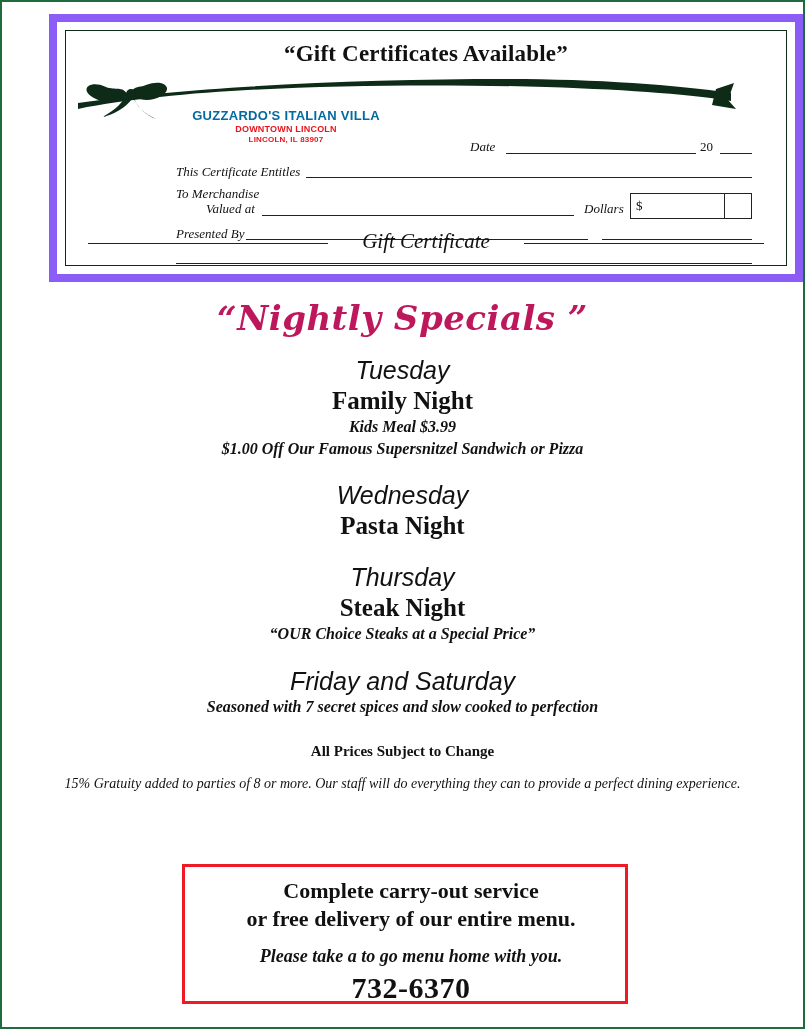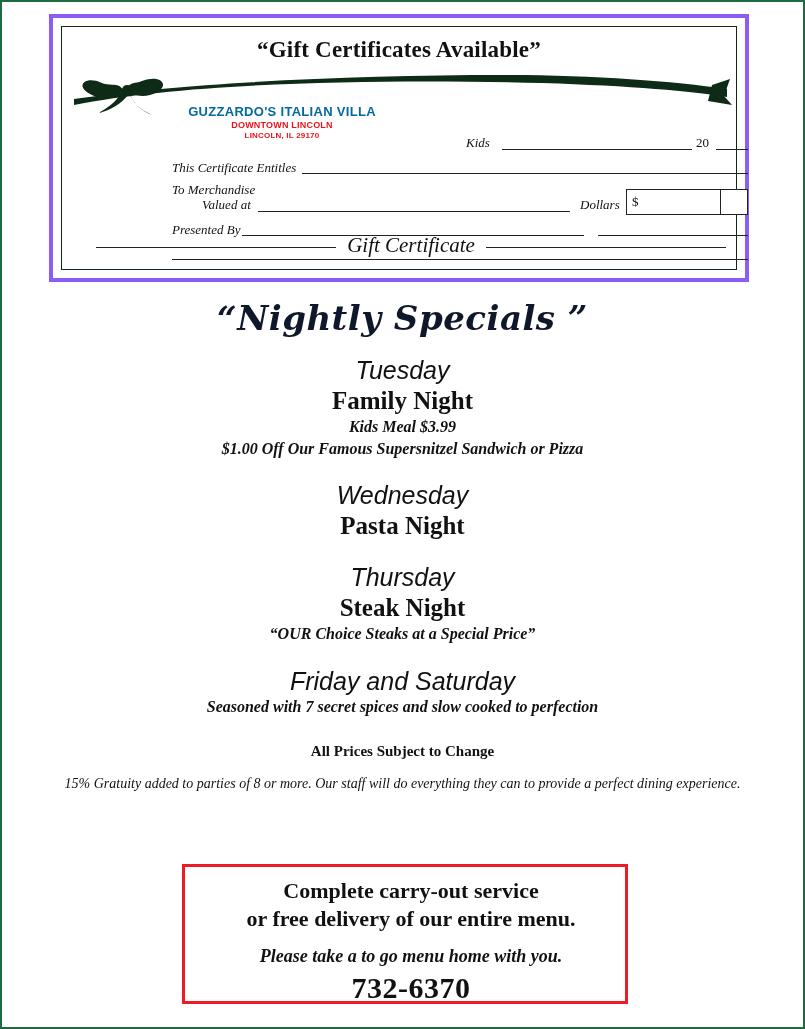--- a/index.html
+++ b/index.html
@@ -21,23 +21,23 @@
     box-sizing: border-box;
     border: 2px solid #1d6b3f;
     background: #ffffff;
   }
 
   
   .cert-outer {
     position: absolute;
     left: 47px;
     top: 12px;
-    width: 700px;
+    width: 754px;
     height: 268px;
-    border: 4px solid #8b5cf6;
+    border: 8px solid #8b5cf6;
     background: #ffffff;
     box-sizing: border-box;
   }
   .cert-inner {
     position: absolute;
     left: 8px;
     top: 8px;
     right: 8px;
     bottom: 8px;
     border: 1px solid #0d2b16;
@@ -122,21 +122,21 @@
     width: 0;
     border-left: 1px solid #222;
   }
   .dollar-sign {
     position: absolute;
     font-family: "Liberation Serif", serif;
     font-size: 13px;
   }
   .cert-foot-wrap {
     position: absolute;
-    left: 12px;
+    left: 0;
     bottom: 12px;
     width: 100%;
     height: 24px;
   }
   .cert-foot-label {
     position: absolute;
     left: 0;
     top: 0;
     width: 100%;
     text-align: center;
@@ -155,21 +155,21 @@
 
   
   .specials {
     position: absolute;
     left: 0;
     top: 296px;
     width: 100%;
     text-align: center;
   }
   .specials-title {
-    color: #0f172a;
+    color: #be185d;
     font-family: "DejaVu Serif", serif;
     font-style: italic;
     font-weight: bold;
     font-size: 34px;
     letter-spacing: 0.5px;
     margin-bottom: 18px;
   }
   .day {
     font-family: Liberation Sans, sans-serif;
     font-style: italic;
@@ -257,24 +257,24 @@
           <path d="M70 6 C 92 -2, 100 14, 78 20 C 66 23, 56 18, 54 14 C 60 6, 62 9, 70 6 Z" fill="#0d2b16"></path>
           <path d="M52 14 C 44 28, 34 34, 26 38 C 38 36, 50 28, 56 20 Z" fill="#0d2b16"></path>
           <path d="M56 16 C 62 30, 70 36, 80 40 C 68 34, 60 28, 58 18 Z" fill="#0d2b16"></path>
           <circle cx="55" cy="15" r="5" fill="#0d2b16"></circle>
         </svg>
       </div>
 
       <div class="brand">
         <div class="b1">GUZZARDO'S ITALIAN VILLA</div>
         <div class="b2">DOWNTOWN LINCOLN</div>
-        <div class="b3">LINCOLN, IL 29170</div>
+        <div class="b3">LINCOLN, IL 83907</div>
       </div>
 
-      <div class="fld" style="left:404px; top:108px;">Kids</div>
+      <div class="fld" style="left:404px; top:108px;">Date</div>
       <div class="rule" style="left:440px; top:122px; width:190px;"></div>
       <div class="fld" style="left:634px; top:108px; font-style:normal;">20</div>
       <div class="rule" style="left:654px; top:122px; width:32px;"></div>
 
       <div class="fld" style="left:110px; top:133px;">This Certificate Entitles</div>
       <div class="rule" style="left:240px; top:146px; width:446px;"></div>
 
       <div class="fld" style="left:110px; top:155px;">To Merchandise</div>
 
       <div class="fld" style="left:140px; top:170px;">Valued at</div>

